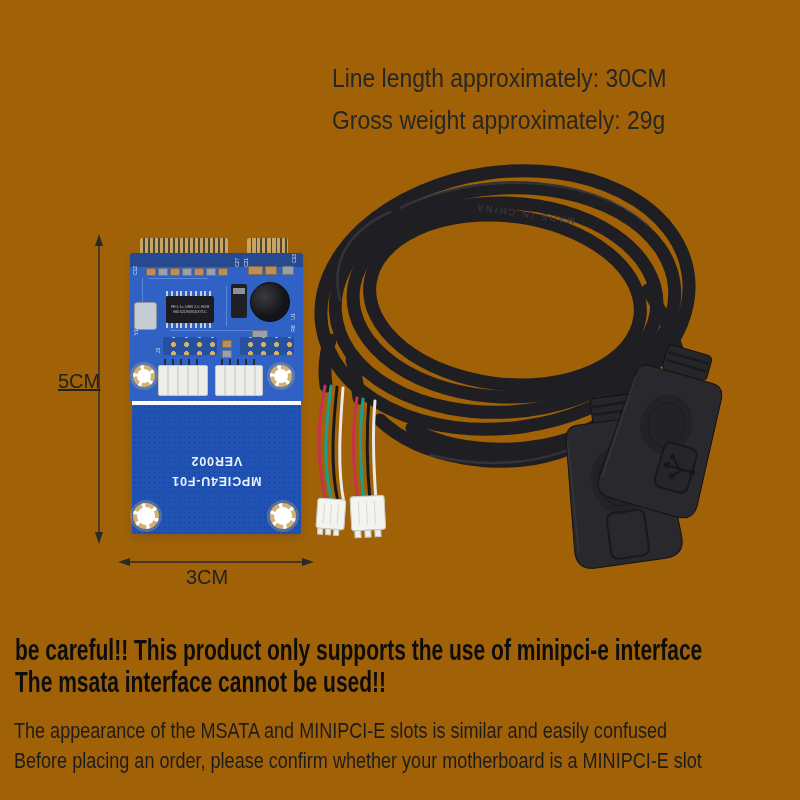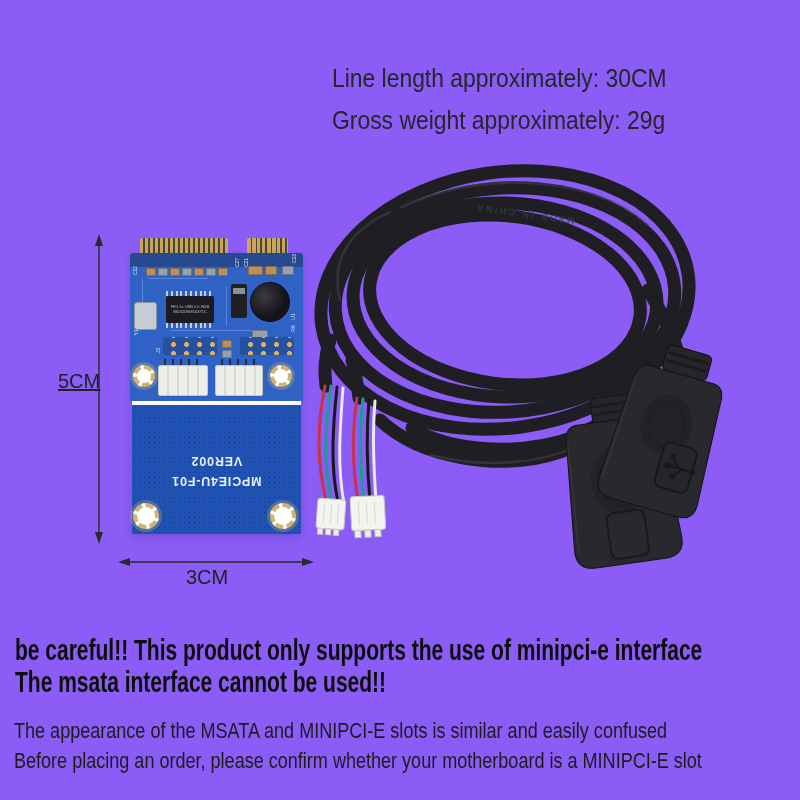--- a/index.html
+++ b/index.html
@@ -1,16 +1,16 @@
 <!DOCTYPE html>
 <html><head>
 <meta charset="utf-8">
 <style>
   html,body{margin:0;padding:0;background:#ffffff;}
-  #canvas{position:relative;width:800px;height:800px;background:#8b5cf6;overflow:hidden;
+  #canvas{position:relative;width:800px;height:800px;background:#a16207;overflow:hidden;
           font-family:"Liberation Sans", sans-serif;}
   .abs{position:absolute;}
   
   .spec-block{left:332px;top:57px;font-size:26px;line-height:42px;color:#262626;
               transform:scaleX(0.88);transform-origin:left top;white-space:nowrap;}
   .warn-block{left:15px;top:634px;font-size:30px;line-height:32px;font-weight:bold;color:#0d0d0d;
               transform:scaleX(0.70);transform-origin:left top;white-space:nowrap;}
   .note-block{left:14px;top:716px;font-size:22px;line-height:30px;color:#1c1c1c;
               transform:scaleX(0.82);transform-origin:left top;white-space:nowrap;}
   .dim-label{font-size:20px;color:#222;white-space:nowrap;}

